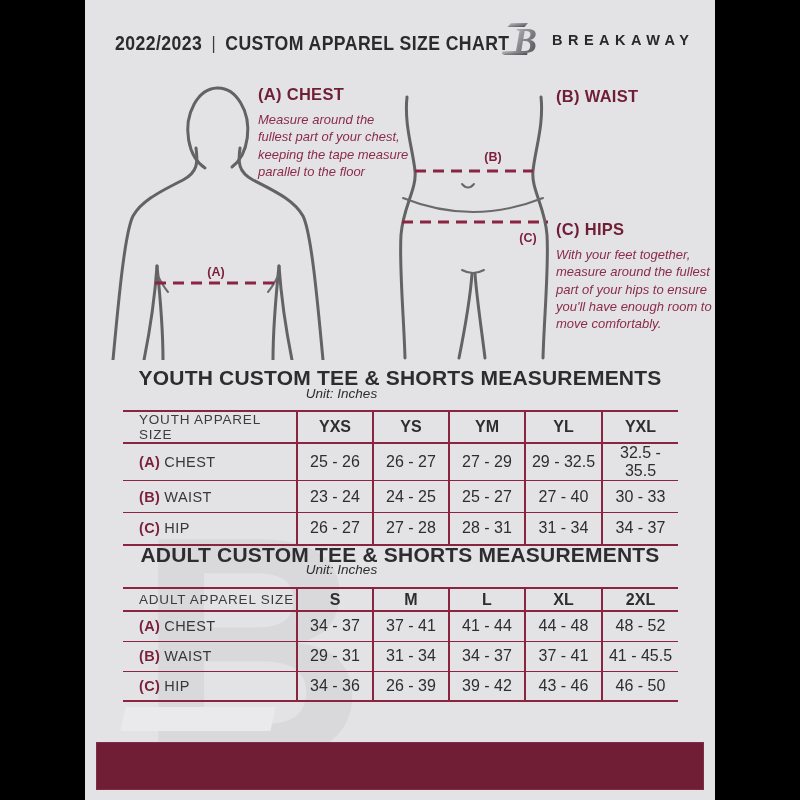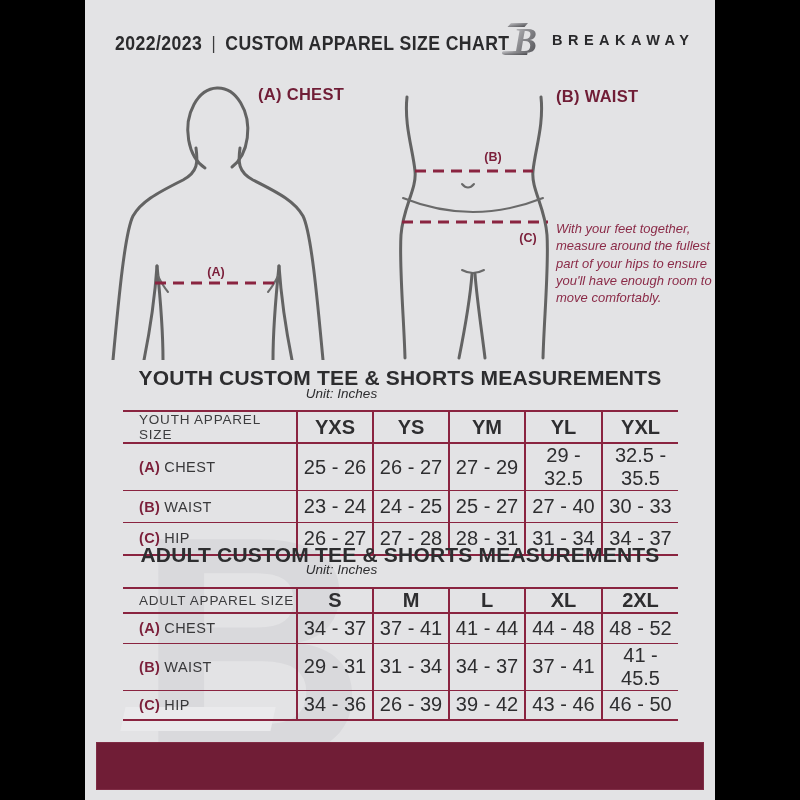--- a/index.html
+++ b/index.html
@@ -43,21 +43,21 @@
   table.size-table{position:absolute;left:38px;width:555px;border-collapse:collapse;
                    table-layout:fixed;background:transparent;
                    border-top:2.5px solid #8a2440;border-bottom:2px solid #8a2440;}
   table.youth{top:410px;} table.adult{top:587px;}
   .size-table thead tr{height:23px;border-bottom:2px solid #8a2440;}
   table.youth tbody tr{height:32px;}
   table.adult tbody tr{height:30px;}
   .size-table tbody tr{border-bottom:1.5px solid #8a2440;}
   .size-table tbody tr:last-child{border-bottom:none;}
   .size-table th,.size-table td{padding:0;border-left:2px solid #8a2440;
-      text-align:center;vertical-align:middle;color:#2e2e30;font-size:20px;}
+      text-align:center;vertical-align:middle;color:#2e2e30;font-size:16px;}
   .size-table th:first-child,.size-table td:first-child{border-left:none;text-align:left;padding-left:16px;}
   .size-table thead th{font-weight:700;}
   .size-table thead th.lblcell{font-weight:400;font-size:13.5px;letter-spacing:.8px;color:#3c3c3e;}
   .size-table td.lblcell{font-size:14.5px;letter-spacing:.4px;color:#38383a;}
   .size-table td.lblcell .pfx{font-weight:700;color:#7b1f3a;margin-right:4px;}
 
   
   .footer-bar{position:absolute;left:11px;top:742px;width:606px;height:46px;
               background:#701d36;border:1px solid #7f2c45;z-index:3;}
   .watermark{position:absolute;left:52px;top:489px;z-index:0;opacity:.85;}
@@ -125,25 +125,27 @@
         <path class="body-line" d="M 82,179 C 80,205 74,238 69,263"></path>
         <path class="body-line" d="M 85,179 C 87,205 92,238 95,263"></path>
         <line class="dash-line" x1="25" y1="76" x2="143" y2="76"></line>
         <line class="dash-line" x1="12" y1="127" x2="158" y2="127"></line>
         <text class="fig-label" x="103" y="66" text-anchor="middle">(B)</text>
         <text class="fig-label" x="138" y="147" text-anchor="middle">(C)</text>
       </svg>
 
       <div class="instr instr-chest">
         <h3>(A) CHEST</h3>
+        <p>Measure around the fullest part of your chest, keeping the tape measure parallel to the floor</p>
       </div>
       <div class="instr instr-waist">
         <h3>(B) WAIST</h3>
       </div>
       <div class="instr instr-hips">
+        <h3>(C) HIPS</h3>
         <p>With your feet together, measure around the fullest part of your hips to ensure you'll have enough room to move comfortably.</p>
       </div>
 
       <div class="tbl-title youth-title">YOUTH CUSTOM TEE &amp; SHORTS MEASUREMENTS</div>
       <div class="tbl-unit youth-unit">Unit: Inches</div>
 
       <table class="size-table youth">
         <colgroup>
             <col style="width:174px">
             <col style="width:76px">

